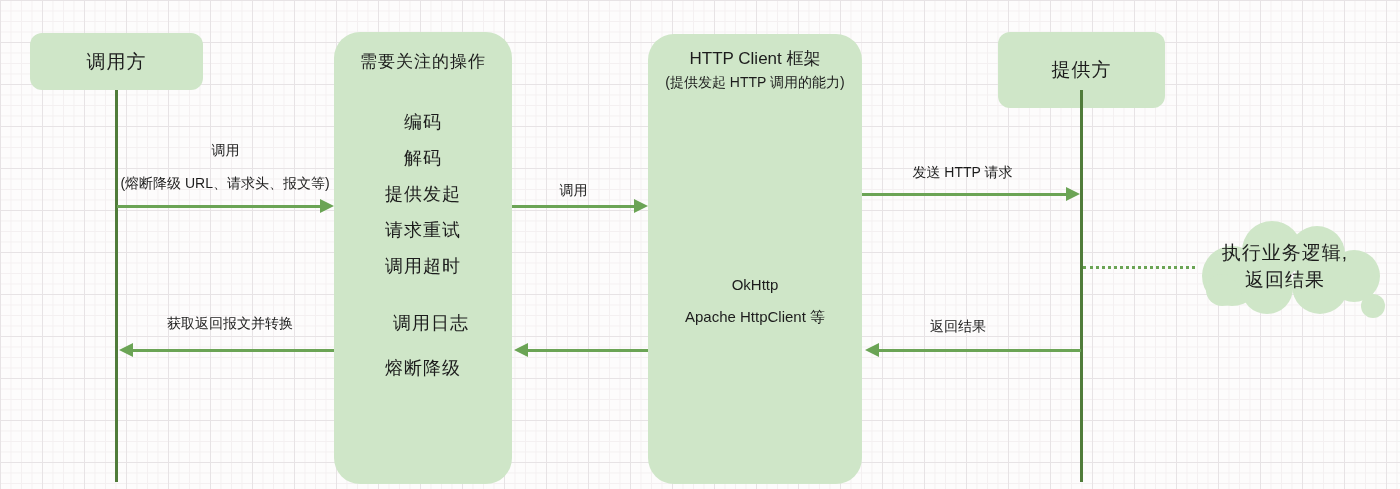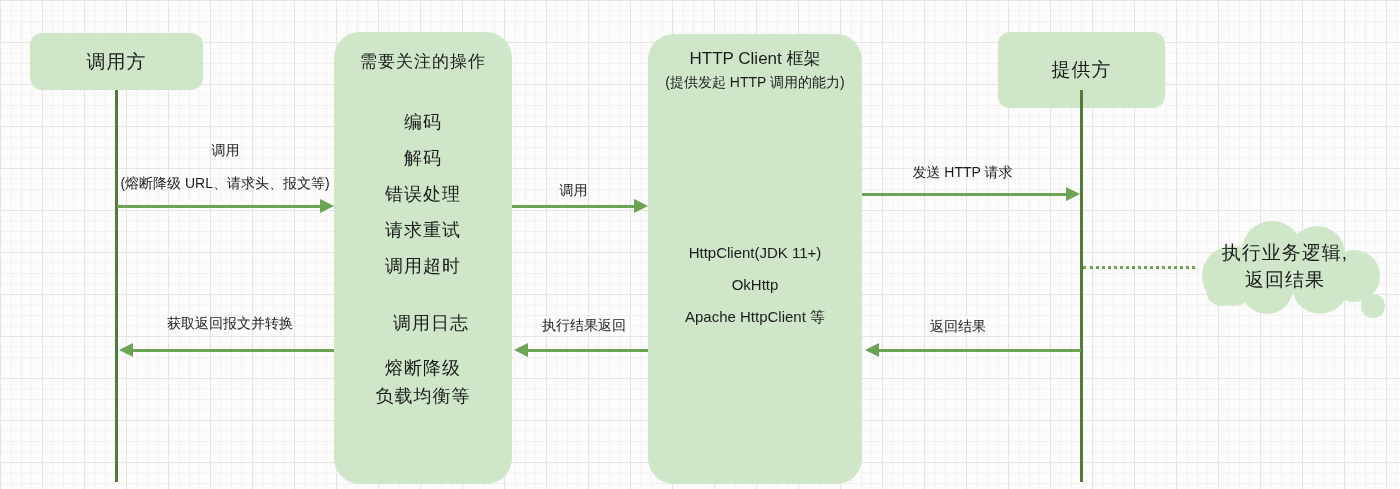--- a/index.html
+++ b/index.html
@@ -44,32 +44,30 @@
 
   <div class="node" style="left:30px; top:33px; width:173px; height:57px;">
     <span>调用方</span>
   </div>
   <div class="lifeline" style="left:115px; top:90px; height:392px;"></div>
 
   <div class="bigbox" style="left:334px; top:32px; width:178px; height:452px;">
     <div class="btitle" style="top:18px;">需要关注的操作</div>
     <div class="bitem" style="top:78px;">编码</div>
     <div class="bitem" style="top:114px;">解码</div>
-    <div class="bitem" style="top:150px;">错误处理</div>
+    <div class="bitem" style="top:150px;">提供发起</div>
     <div class="bitem" style="top:186px;">请求重试</div>
     <div class="bitem" style="top:222px;">调用超时</div>
     <div class="bitem" style="top:279px;padding-left:16px;">调用日志</div>
     <div class="bitem" style="top:324px;">熔断降级</div>
-    <div class="bitem" style="top:352px;">负载均衡等</div>
   </div>
 
   <div class="bigbox" style="left:648px; top:34px; width:214px; height:450px;">
     <div class="btitle" style="top:13px; letter-spacing:0;">HTTP Client 框架</div>
     <div class="bsub" style="top:40px;">(提供发起 HTTP 调用的能力)</div>
-    <div class="hitem" style="top:208px;">HttpClient(JDK 11+)</div>
     <div class="hitem" style="top:240px;">OkHttp</div>
     <div class="hitem" style="top:272px;">Apache HttpClient 等</div>
   </div>
 
   <div class="node" style="left:998px; top:32px; width:167px; height:76px;">
     <span>提供方</span>
   </div>
   <div class="lifeline" style="left:1080px; top:90px; height:392px;"></div>
 
   <div class="alabel" style="left:117px; top:140px; width:217px;">调用</div>
@@ -99,21 +97,20 @@
       <circle cx="181" cy="88" r="12"></circle>
     </g>
   </svg>
   <div class="cloud-text" style="left:1200px; top:242px; width:170px;">执行业务逻辑,</div>
   <div class="cloud-text" style="left:1200px; top:269px; width:170px;">返回结果</div>
 
   <div class="alabel" style="left:848px; top:316px; width:220px;">返回结果</div>
   <div class="hline" style="left:879px; top:349px; width:202px;"></div>
   <div class="head-l" style="left:865px; top:343px;"></div>
 
-  <div class="alabel" style="left:514px; top:315px; width:140px;">执行结果返回</div>
   <div class="hline" style="left:528px; top:349px; width:120px;"></div>
   <div class="head-l" style="left:514px; top:343px;"></div>
 
   <div class="alabel" style="left:120px; top:313px; width:220px;">获取返回报文并转换</div>
   <div class="hline" style="left:133px; top:349px; width:201px;"></div>
   <div class="head-l" style="left:119px; top:343px;"></div>
 
 </div>
 
 </body></html>

